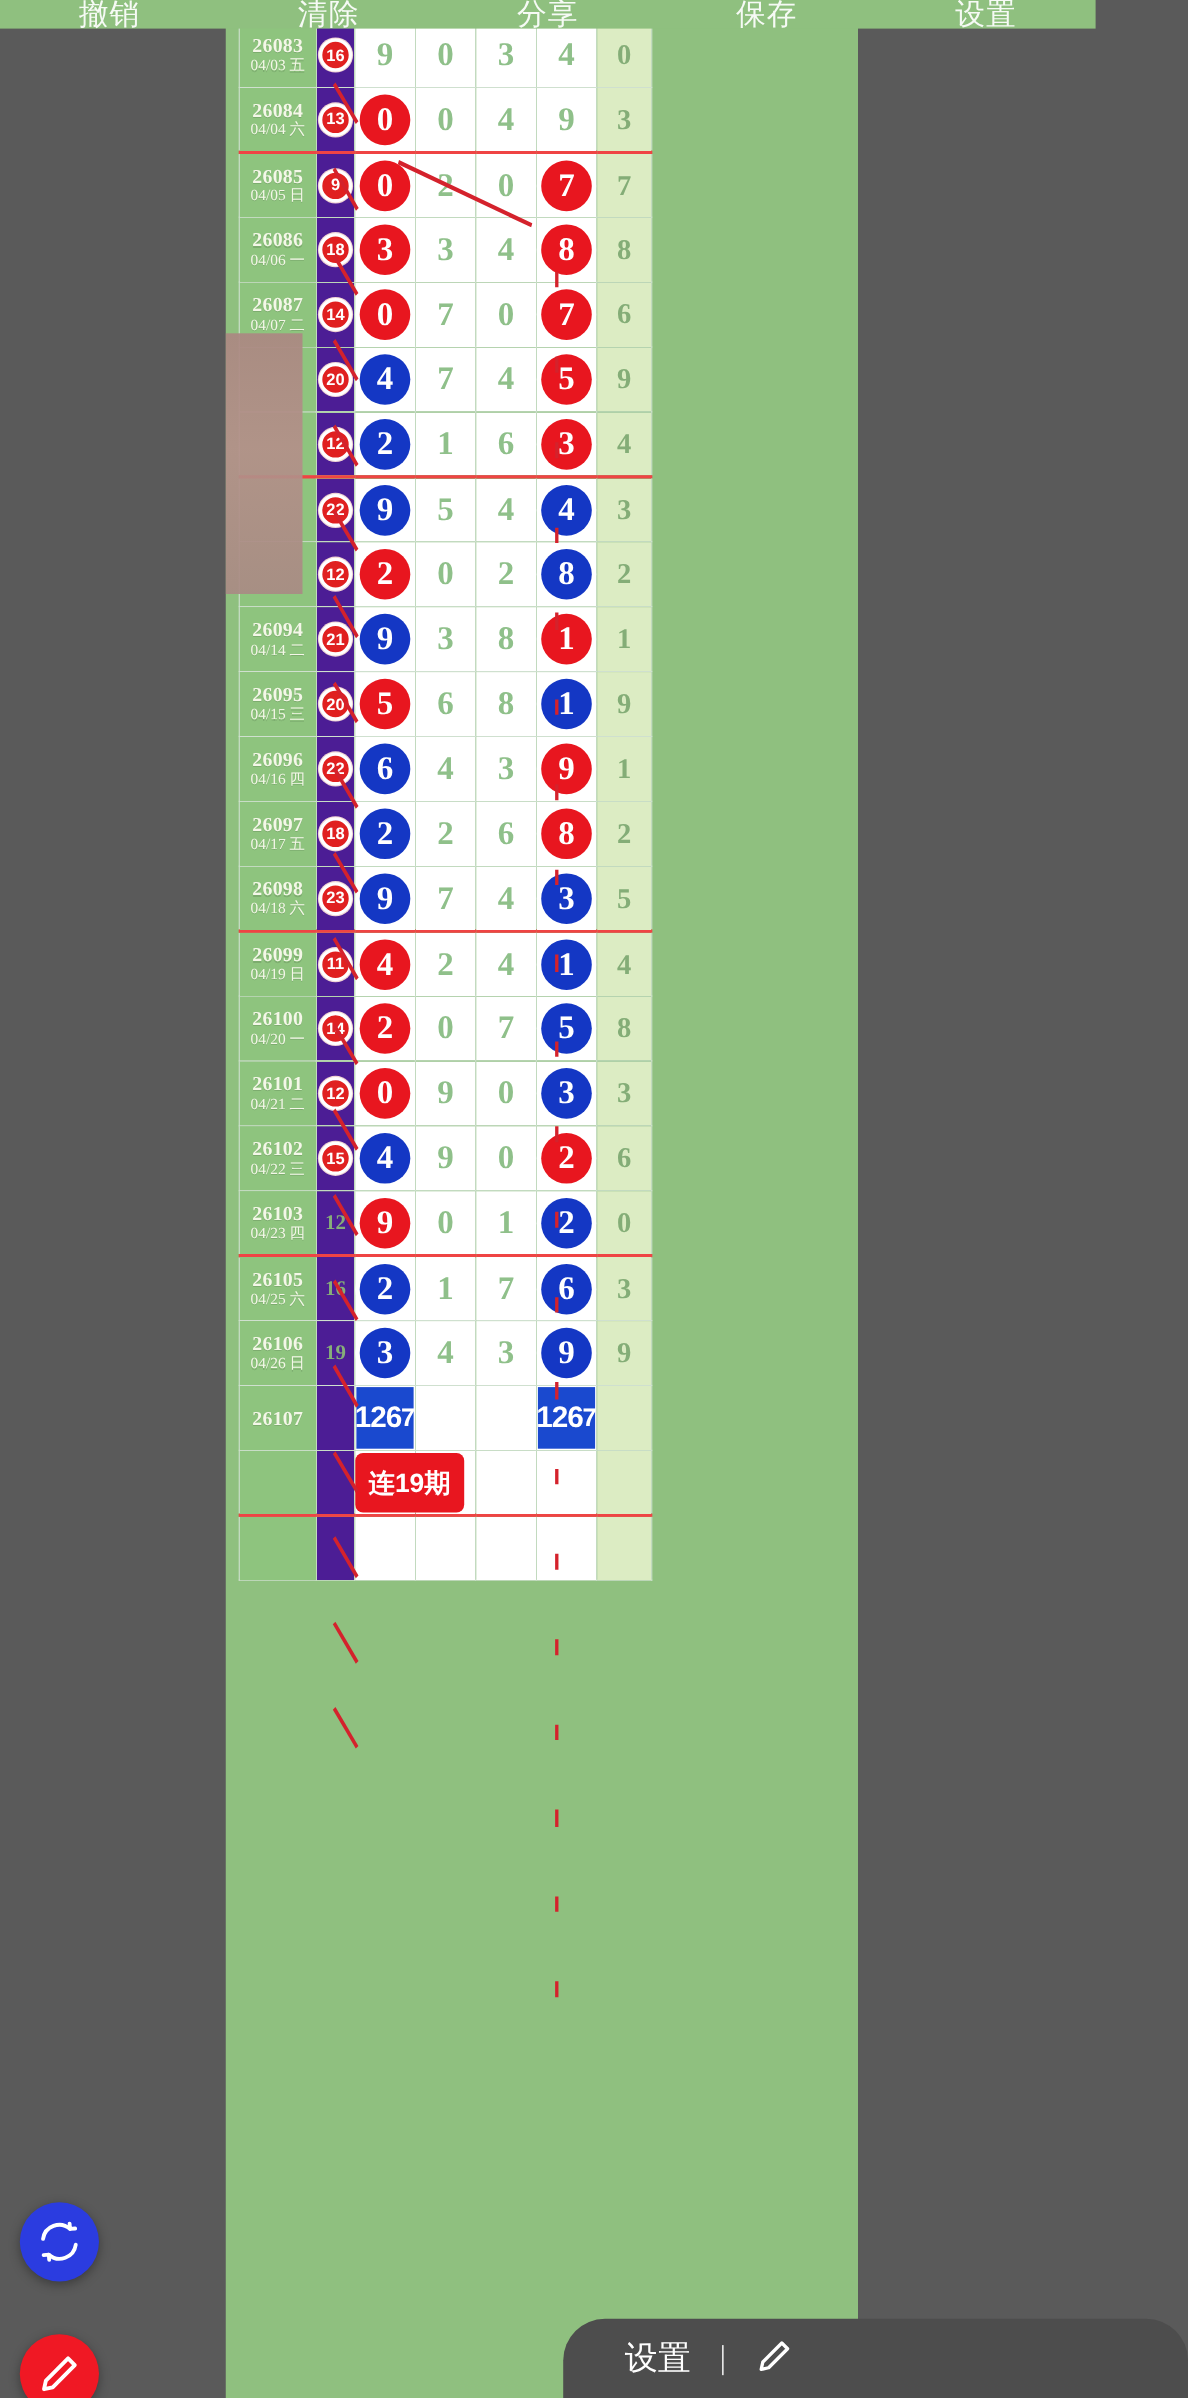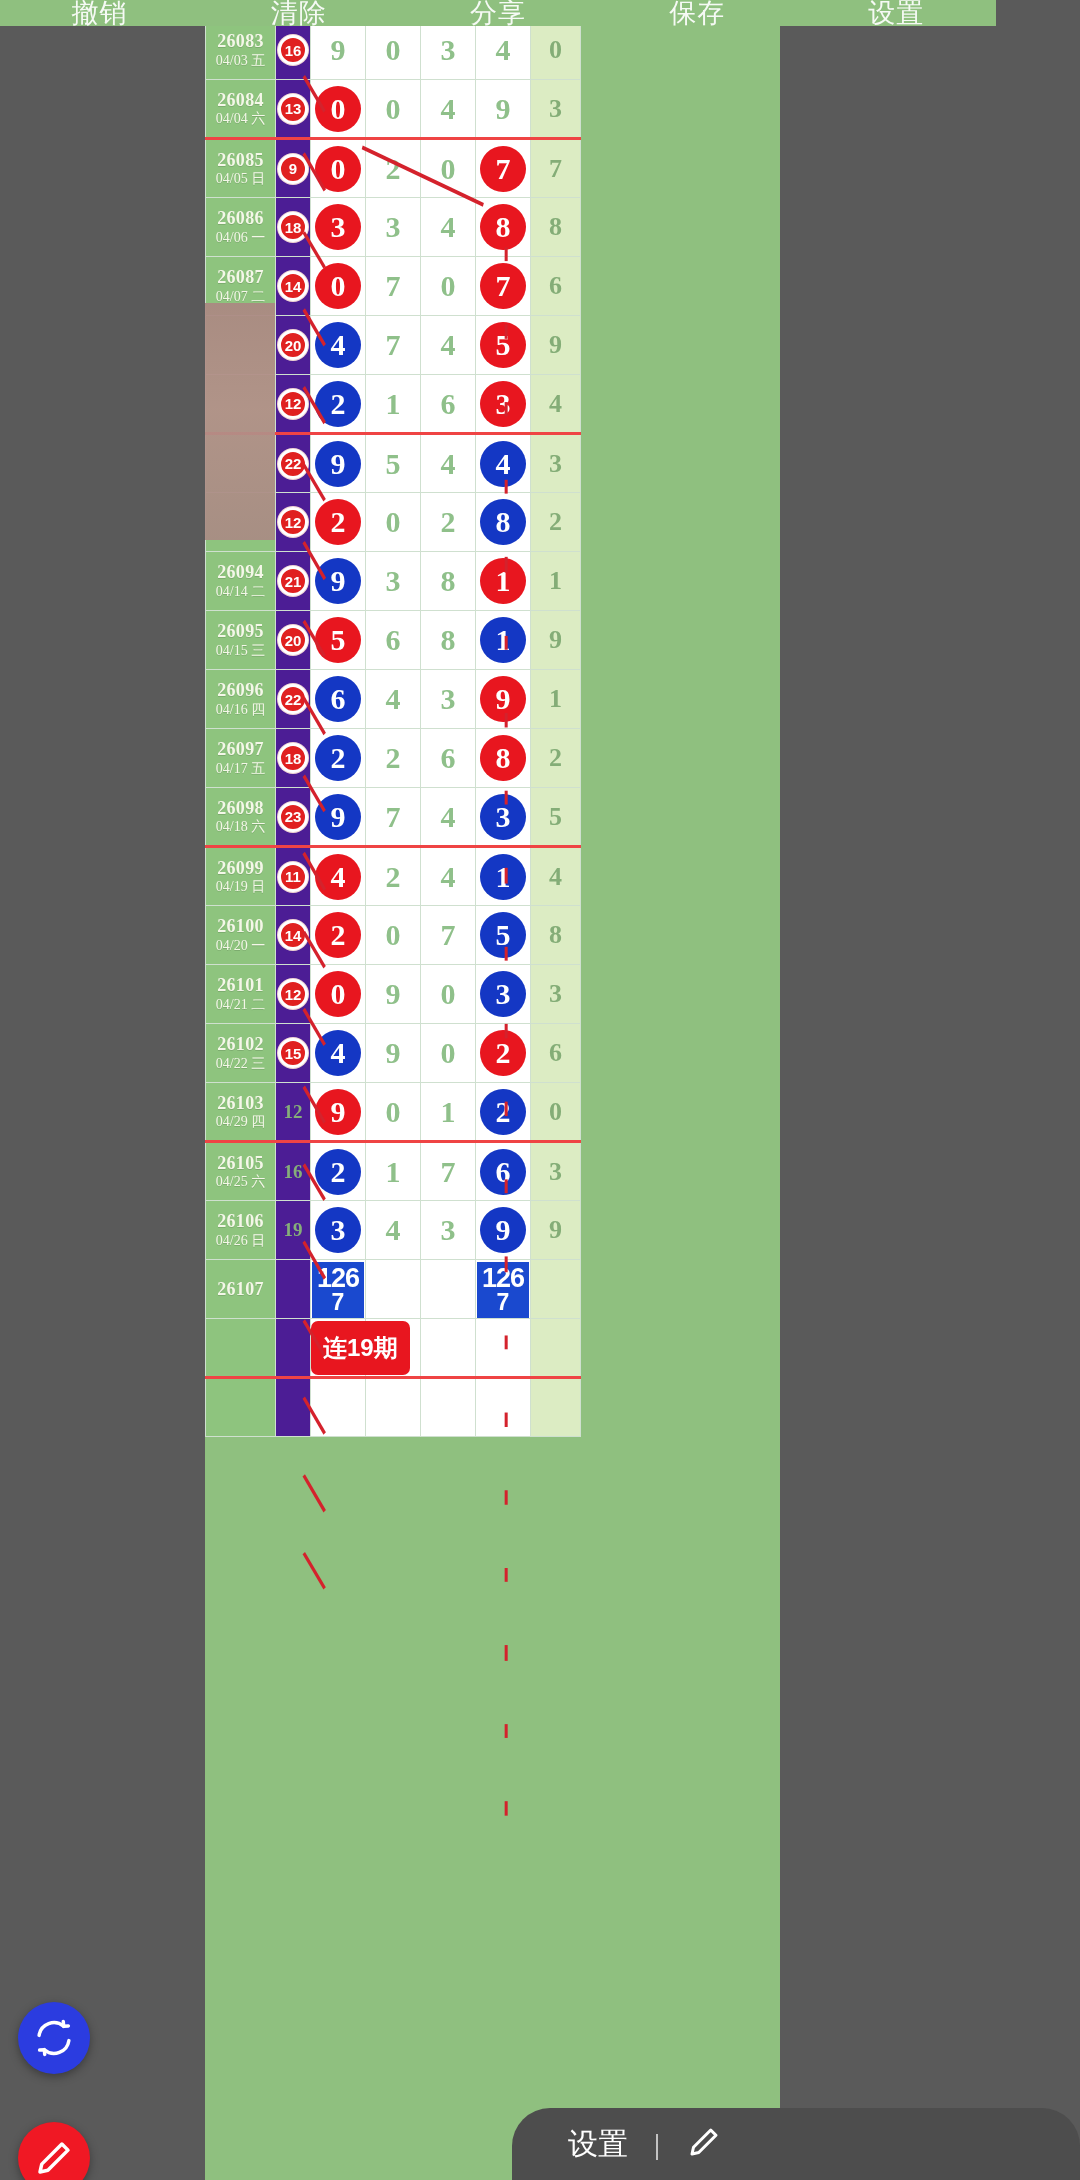--- a/index.html
+++ b/index.html
@@ -26,21 +26,21 @@
   }
 
   
   .sheet {
     position: absolute; left: 205px; top: 0; width: 575px; height: 2180px;
     background: #8fc07f; z-index: 5; overflow: hidden;
   }
 
   
   table.grid {
-    position: absolute; left: 205px; top: 20px;
+    position: absolute; left: 217px; top: 20px;
     border-collapse: collapse; z-index: 10;
     table-layout: fixed; width: 375px;
   }
   table.grid td {
     padding: 0; border: 1px solid #cfe0cf;
     text-align: center; vertical-align: middle;
     height: 59px; position: relative;
   }
   
   col.c-period { width: 70px; }
@@ -90,21 +90,21 @@
     color: #fff; font-size: 30px; font-weight: bold;
     font-family: "Liberation Serif", serif;
     box-shadow: 0 0 0 4px #fff, 0 1px 2px rgba(0,0,0,.22);
     position: relative; z-index: 3;
   }
   .ball.red  { background: #e8161f; }
   .ball.blue { background: #1437c4; }
 
   
   .fcast {
-    display: inline-flex; flex-direction: column; align-items: center; justify-content: center;
+    display: inline-flex; flex-direction: row; align-items: center; justify-content: center;
     width: 52px; height: 56px; background: #1a49cf; color: #fff;
     font-family: "Liberation Sans", sans-serif; line-height: .95;
     position: relative; z-index: 3;
   }
   .fcast .f1 { font-size: 27px; font-weight: bold; letter-spacing: -1px; }
   .fcast .f2 { font-size: 23px; font-weight: bold; }
 
   
   .pill {
     display: inline-block; background: #e8161f; color: #fff;
@@ -375,21 +375,21 @@
           <td class="sumcell"><span class="badge">15</span></td>
           <td class="digit"><span class="ball blue">4</span></td>
           <td class="digit">9</td>
           <td class="digit">0</td>
           <td class="digit"><span class="ball red">2</span></td>
           <td class="tail">6</td>
         </tr>
         <tr class="sep">
           <td class="period">
             <span class="pno">26103</span>
-            <span class="pdate">04/29 四</span>
+            <span class="pdate">04/23 四</span>
           </td>
           <td class="sumcell"><span class="plainnum">12</span></td>
           <td class="digit"><span class="ball red">9</span></td>
           <td class="digit">0</td>
           <td class="digit">1</td>
           <td class="digit"><span class="ball blue">2</span></td>
           <td class="tail">0</td>
         </tr>
         <tr>
           <td class="period">

